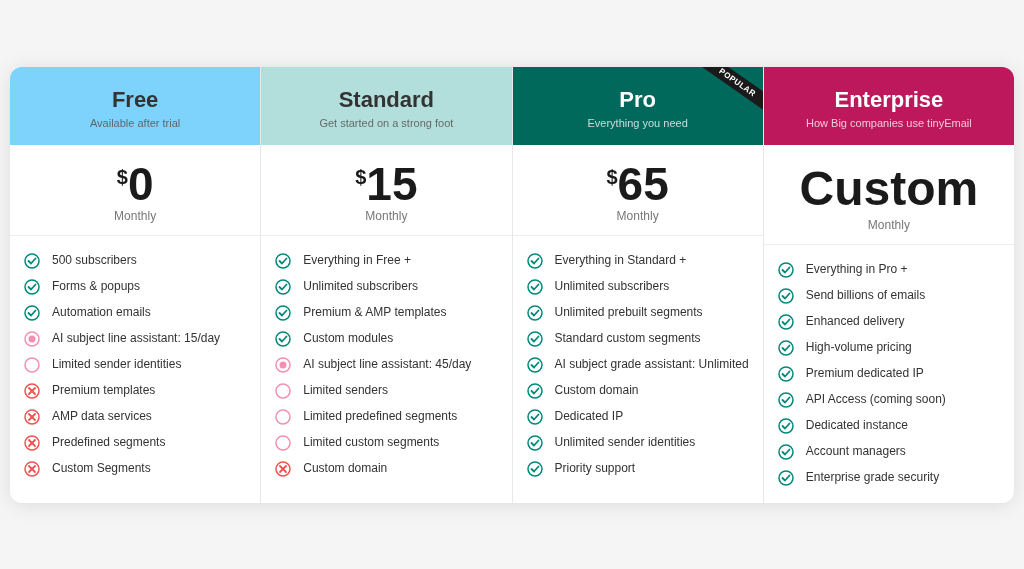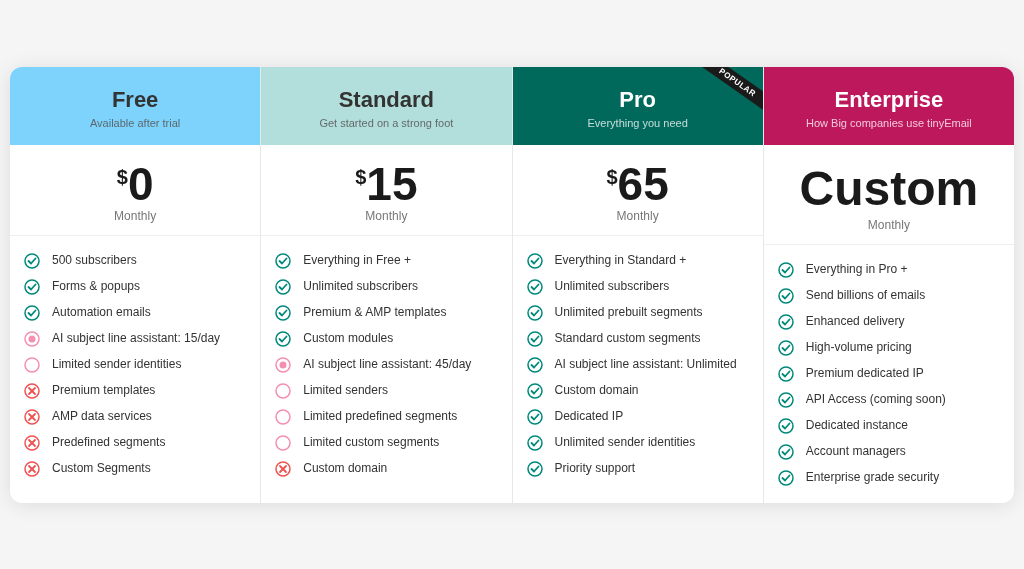--- a/index.html
+++ b/index.html
@@ -358,21 +358,21 @@
           </span>
           <span class="feature-text">Standard custom segments</span>
         </div>
         <div class="feature-item">
           <span class="feature-icon">
             <svg width="16" height="16" viewBox="0 0 16 16">
               <circle cx="8" cy="8" r="7" fill="none" stroke="#00897b" stroke-width="1.5"></circle>
               <polyline points="4.5,8 7,10.5 11.5,5.5" fill="none" stroke="#00897b" stroke-width="1.8" stroke-linecap="round" stroke-linejoin="round"></polyline>
             </svg>
           </span>
-          <span class="feature-text">AI subject line assistant: Unlimited</span>
+          <span class="feature-text">AI subject grade assistant: Unlimited</span>
         </div>
         <div class="feature-item">
           <span class="feature-icon">
             <svg width="16" height="16" viewBox="0 0 16 16">
               <circle cx="8" cy="8" r="7" fill="none" stroke="#00897b" stroke-width="1.5"></circle>
               <polyline points="4.5,8 7,10.5 11.5,5.5" fill="none" stroke="#00897b" stroke-width="1.8" stroke-linecap="round" stroke-linejoin="round"></polyline>
             </svg>
           </span>
           <span class="feature-text">Custom domain</span>
         </div>

